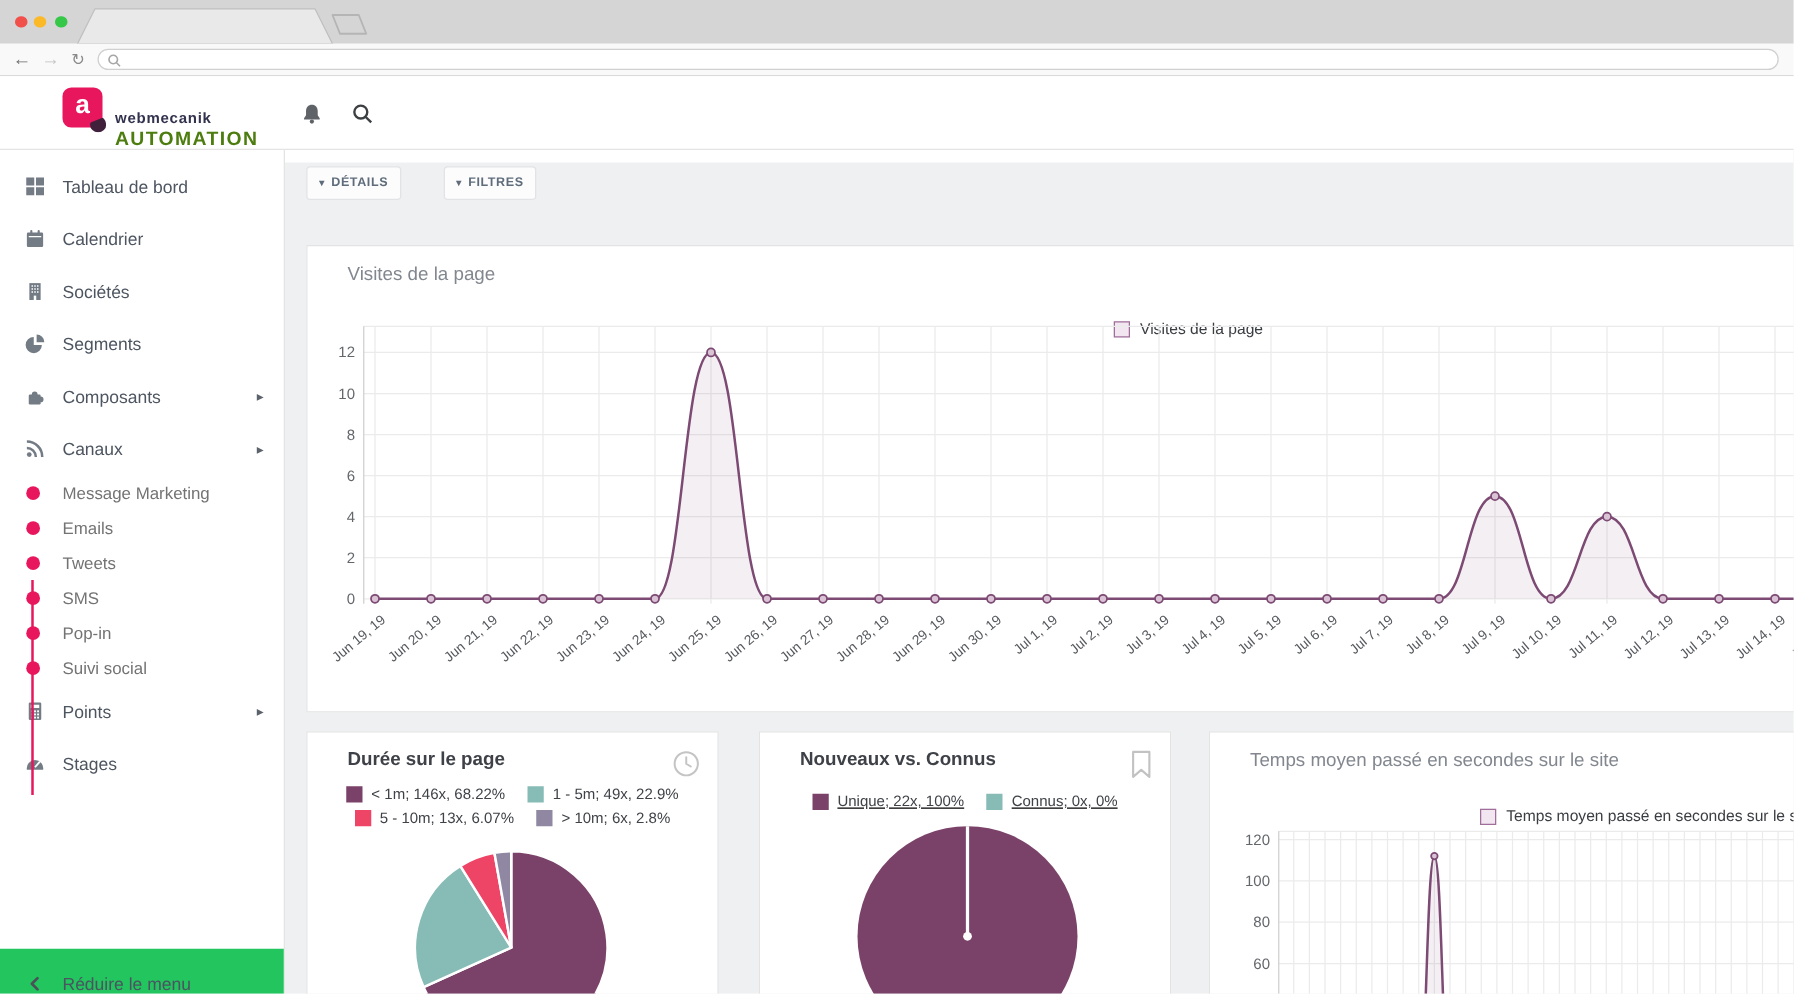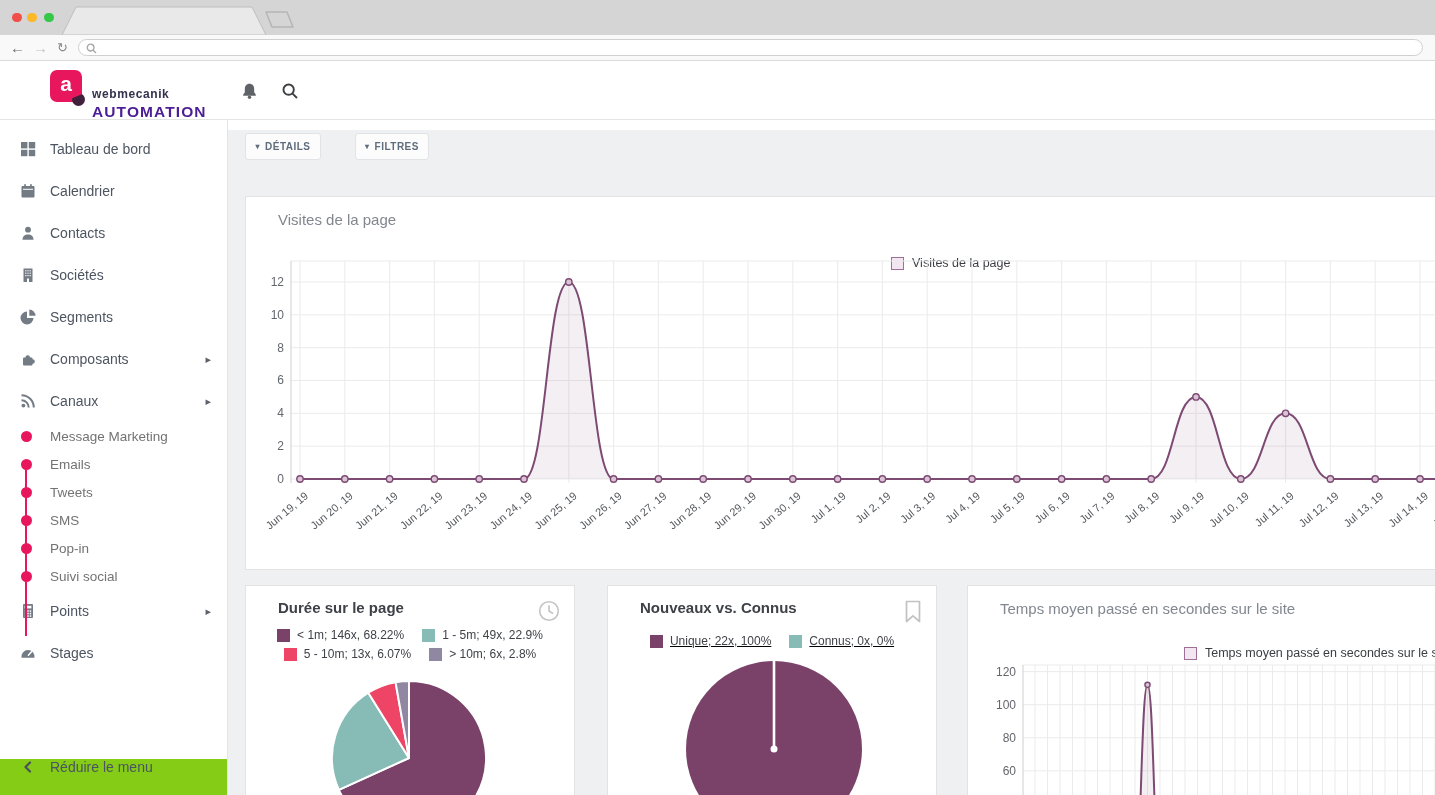--- a/index.html
+++ b/index.html
@@ -21,37 +21,37 @@
   .url-field input{position:absolute;left:22px;top:1px;width:1310px;height:13px;border:none;outline:none;font-size:11px;background:transparent;}
   .url-mag{position:absolute;left:7px;top:3px;}
 
   
   .app-header{position:absolute;left:0;top:61px;width:1435px;height:59px;background:#fff;border-bottom:1px solid #e4e4e4;box-sizing:border-box;}
   .logo-square{position:absolute;left:50px;top:9px;width:32px;height:32px;border-radius:7px;background:#e8175d;cursor:pointer;}
   .logo-square .letter{position:absolute;left:0;top:2px;width:100%;text-align:center;color:#fff;font-size:21px;font-weight:bold;}
   .logo-crescent{position:absolute;right:-3px;bottom:-4px;width:13px;height:13px;border-radius:50% 50% 50% 50%;background:#41203c;clip-path:polygon(0 40%,100% 0,100% 100%,0 100%);}
   .brand{position:absolute;left:92px;top:11px;line-height:1;margin-top:16px;}
   .brand-top{font-size:12px;font-weight:bold;color:#32324e;letter-spacing:.6px;}
-  .brand-bottom{margin-top:4px;font-size:15.5px;font-weight:bold;color:#4c1d95;letter-spacing:1.1px;}
+  .brand-bottom{margin-top:4px;font-size:15.5px;font-weight:bold;color:#4d7c0f;letter-spacing:1.1px;}
   .hdr-icon{position:absolute;top:21px;cursor:pointer;}
 
   
   .sidebar{position:absolute;left:0;top:120px;width:228px;height:675px;background:#fff;border-right:1px solid #e4e4e4;box-sizing:border-box;}
   .nav{position:relative;padding-top:8px;}
   .nav-item{position:relative;height:42px;display:flex;align-items:center;cursor:pointer;color:#4d5560;font-size:14px;}
   .nav-item .ico{width:30px;margin-left:20px;color:#737b85;display:flex;align-items:center;}
   .nav-item .lbl{margin-left:0px;}
   .nav-item .chev{position:absolute;right:16px;color:#5b626c;font-size:11px;}
   .nav-item.active{background:#ececec;}
   .nav-item.active .ico{color:#5e3354;}
   .sub-item{position:relative;height:28px;display:flex;align-items:center;cursor:pointer;color:#737373;font-size:13.5px;}
   .sub-item .dot{position:absolute;left:20.5px;width:11px;height:11px;border-radius:50%;background:#e8175d;z-index:2;}
   .sub-item .lbl{margin-left:50px;}
   .sub-line{position:absolute;left:25px;width:2px;background:#e8175d;z-index:1;}
-  .collapse-row{position:absolute;left:0;bottom:0;width:100%;height:36px;background:#84cc16;display:flex;align-items:flex-start;cursor:pointer;color:#4b5460;font-size:14px;}
+  .collapse-row{position:absolute;left:0;bottom:0;width:100%;height:36px;background:#22c55e;display:flex;align-items:flex-end;cursor:pointer;color:#4b5460;font-size:14px;}
   .collapse-row .ico{width:30px;margin-left:20px;color:#555b64;display:flex;align-items:center;}
 
   
   .main{position:absolute;left:228px;top:120px;width:1207px;height:675px;background:#eff0f1;overflow:hidden;}
   .main-top-white{position:absolute;left:0;top:0;width:100%;height:10px;background:#fff;}
   .tool-btn{position:absolute;top:13px;height:27px;background:#fcfcfc;border:1px solid #e2e3e6;border-radius:3px;box-sizing:border-box;
     font-size:10px;font-weight:bold;letter-spacing:.5px;color:#5f6c7b;display:flex;align-items:center;justify-content:center;cursor:pointer;}
   .tool-btn .caret{font-size:8px;margin-right:5px;color:#5f6c7b;}
   .btn-details{left:17px;width:76px;}
   .btn-filtres{left:127px;width:74px;}
@@ -140,29 +140,20 @@
         <div class="nav-item">
           <span class="ico">
             <svg width="16" height="16" viewBox="0 0 16 16" fill="currentColor">
               <rect x="1.5" y="3" width="13" height="11.5" rx="1"></rect>
               <rect x="4.2" y="1" width="1.7" height="3.2" rx="0.8"></rect>
               <rect x="10.1" y="1" width="1.7" height="3.2" rx="0.8"></rect>
               <rect x="3" y="5.8" width="10" height="1" fill="#fff"></rect>
             </svg>
           </span>
           <span class="lbl">Calendrier</span>
-        </div>
-        <div class="nav-item">
-          <span class="ico">
-            <svg width="16" height="16" viewBox="0 0 16 16" fill="currentColor">
-              <circle cx="8" cy="4.7" r="2.9"></circle>
-              <path d="M2.5 14.8 c0-3.5 2.4-5.2 5.5-5.2 s5.5 1.7 5.5 5.2 z"></path>
-            </svg>
-          </span>
-          <span class="lbl">Contacts</span>
         </div>
         <div class="nav-item">
           <span class="ico">
             <svg width="16" height="16" viewBox="0 0 16 16" fill="currentColor">
               <rect x="3.5" y="1.5" width="9" height="13.5"></rect>
               <g fill="#fff">
                 <rect x="5.2" y="3.2" width="1.2" height="1.2"></rect>
                 <rect x="7.4" y="3.2" width="1.2" height="1.2"></rect>
                 <rect x="9.6" y="3.2" width="1.2" height="1.2"></rect>
                 <rect x="5.2" y="5.6" width="1.2" height="1.2"></rect>

